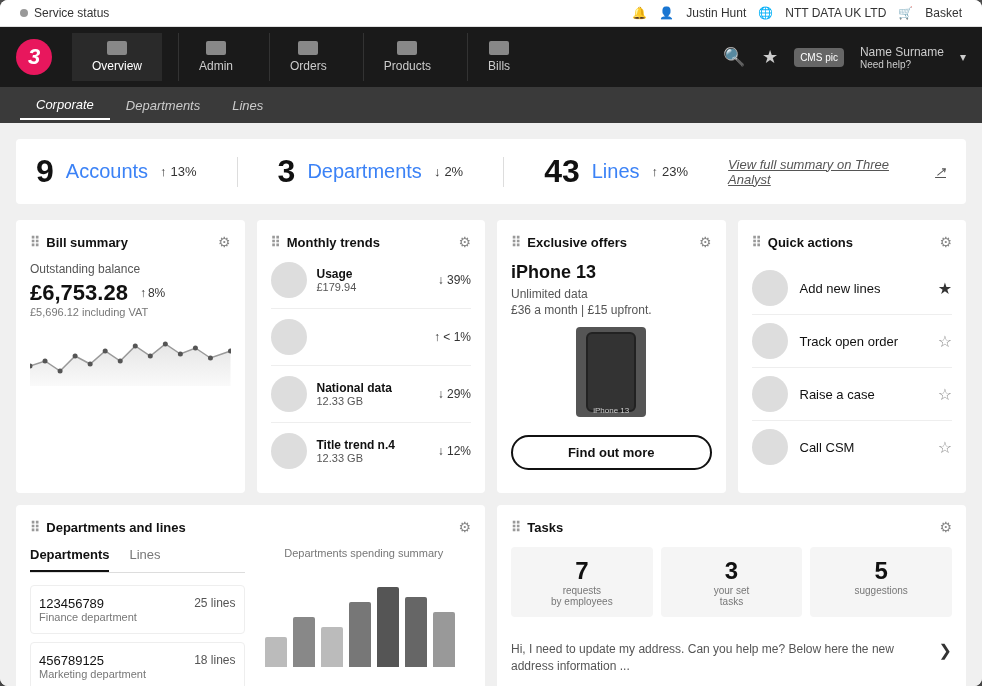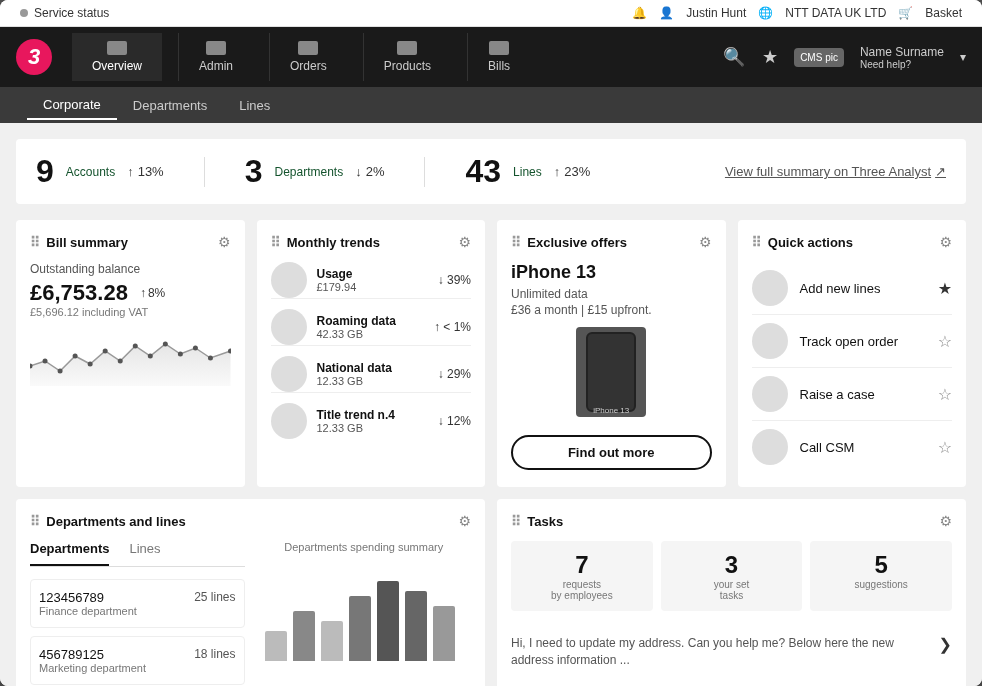--- a/index.html
+++ b/index.html
@@ -19,59 +19,59 @@
     .nav-item { display: flex; flex-direction: column; align-items: center; padding: 8px 20px; color: #ccc; font-size: 12px; cursor: pointer; gap: 4px; border-left: 1px solid #333; }
     .nav-item:first-child { border-left: none; }
     .nav-item.active { background: #2a2a2a; color: #fff; }
     .nav-item-icon { width: 20px; height: 14px; background: #888; border-radius: 2px; }
     .nav-right { display: flex; align-items: center; gap: 16px; margin-left: auto; }
     .nav-icon-btn { color: #ccc; font-size: 18px; cursor: pointer; }
     .user-badge { background: #666; color: white; font-size: 10px; padding: 4px 6px; border-radius: 4px; }
     .user-info { color: #ccc; font-size: 12px; }
 
     
-    .sub-nav { background: #3a3a3a; display: flex; align-items: center; padding: 0 27px; height: 36px; gap: 0; }
+    .sub-nav { background: #3a3a3a; display: flex; align-items: center; padding: 0 20px; height: 36px; gap: 0; font-style: italic; }
     .sub-nav-item { color: #ccc; font-size: 13px; padding: 6px 16px; cursor: pointer; }
     .sub-nav-item.active { color: #fff; border-bottom: 2px solid #fff; }
 
     
     .main-content { background: #f0f0f0; flex: 1; overflow-y: auto; padding: 16px; }
 
     
     .stats-row { display: flex; align-items: center; background: #fff; padding: 14px 20px; margin-bottom: 16px; border-radius: 4px; gap: 40px; }
     .stat-group { display: flex; align-items: center; gap: 12px; }
     .stat-number { font-size: 32px; font-weight: bold; color: #111; }
-    .stat-label { font-size: 12px; color: #14532d; }
+    .stat-label { font-size: 20px; color: #3b82f6; }
     .stat-change { display: flex; align-items: center; gap: 4px; font-size: 13px; }
     .stat-change.up { color: #333; }
     .stat-change.down { color: #333; }
     .arrow-up::before { content: '↑'; }
     .arrow-down::before { content: '↓'; }
     .stat-divider { width: 1px; height: 30px; background: #ddd; }
-    .view-link { margin-left: auto; color: #555; font-size: 13px; text-decoration: underline; cursor: pointer; display: flex; align-items: center; gap: 4px; }
+    .view-link { margin-left: auto; color: #555; font-size: 13px; text-decoration: underline; cursor: pointer; display: flex; align-items: center; gap: 4px; font-style: italic; }
 
     
     .cards-grid { display: grid; grid-template-columns: 1fr 1fr 1fr 1fr; gap: 12px; margin-bottom: 12px; }
     .card { background: #fff; border-radius: 4px; padding: 14px; }
     .card-header { display: flex; justify-content: space-between; align-items: center; margin-bottom: 12px; }
     .card-title { font-size: 13px; font-weight: bold; color: #111; display: flex; align-items: center; gap: 6px; }
     .card-title-icon { color: #999; font-size: 14px; }
     .gear-icon { color: #888; cursor: pointer; font-size: 14px; }
 
     
     .outstanding-label { font-size: 12px; color: #555; margin-bottom: 4px; }
     .balance-row { display: flex; align-items: center; gap: 12px; }
     .balance-amount { font-size: 22px; font-weight: bold; color: #111; }
     .balance-change { font-size: 12px; color: #333; display: flex; align-items: center; gap: 2px; }
     .vat-text { font-size: 11px; color: #777; margin-bottom: 8px; }
     .chart-area { height: 60px; position: relative; overflow: hidden; }
     .chart-svg { width: 100%; height: 100%; }
 
     
-    .trend-item { display: flex; align-items: center; gap: 10px; margin-bottom: 10px; border-bottom: 1px solid #eee; }
+    .trend-item { display: flex; align-items: center; gap: 10px; margin-bottom: 10px; padding-bottom: 10px; border-bottom: 1px solid #eee; }
     .trend-item:last-child { border-bottom: none; margin-bottom: 0; }
     .trend-circle { width: 36px; height: 36px; border-radius: 50%; background: #ddd; flex-shrink: 0; }
     .trend-info { flex: 1; }
     .trend-name { font-size: 12px; font-weight: bold; color: #111; }
     .trend-value { font-size: 11px; color: #555; }
     .trend-change { font-size: 12px; color: #333; margin-left: auto; white-space: nowrap; }
 
     
     .offer-title { font-size: 18px; font-weight: bold; color: #111; margin-bottom: 4px; }
     .offer-subtitle { font-size: 12px; color: #555; margin-bottom: 2px; }
@@ -275,24 +275,20 @@
           <div class="trend-item">
             <div class="trend-circle"></div>
             <div class="trend-info">
               <div class="trend-name">Usage</div>
               <div class="trend-value">£179.94</div>
             </div>
             <div class="trend-change">↓ 39%</div>
           </div>
           <div class="trend-item">
             <div class="trend-circle"></div>
-            <div class="trend-info">
-              <div class="trend-name">Roaming data</div>
-              <div class="trend-value">42.33 GB</div>
-            </div>
             <div class="trend-change">↑ &lt; 1%</div>
           </div>
           <div class="trend-item">
             <div class="trend-circle"></div>
             <div class="trend-info">
               <div class="trend-name">National data</div>
               <div class="trend-value">12.33 GB</div>
             </div>
             <div class="trend-change">↓ 29%</div>
           </div>

